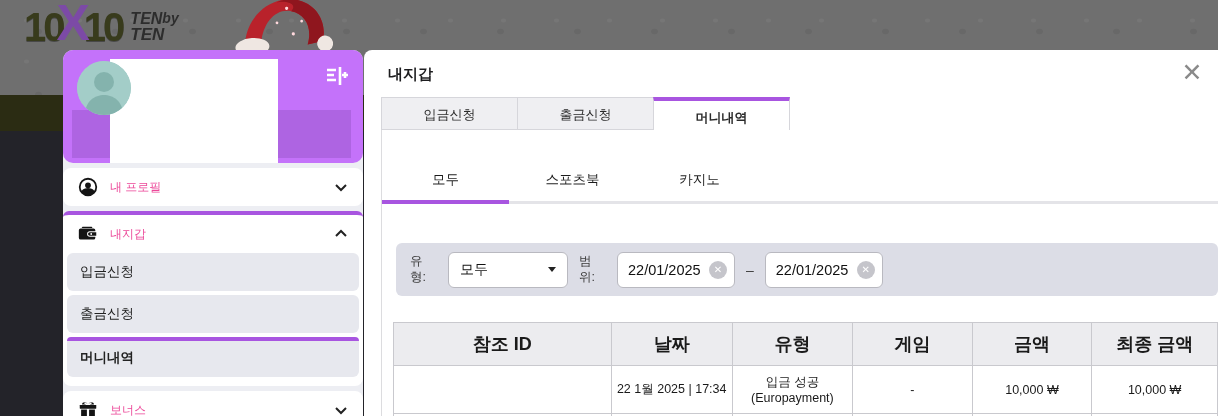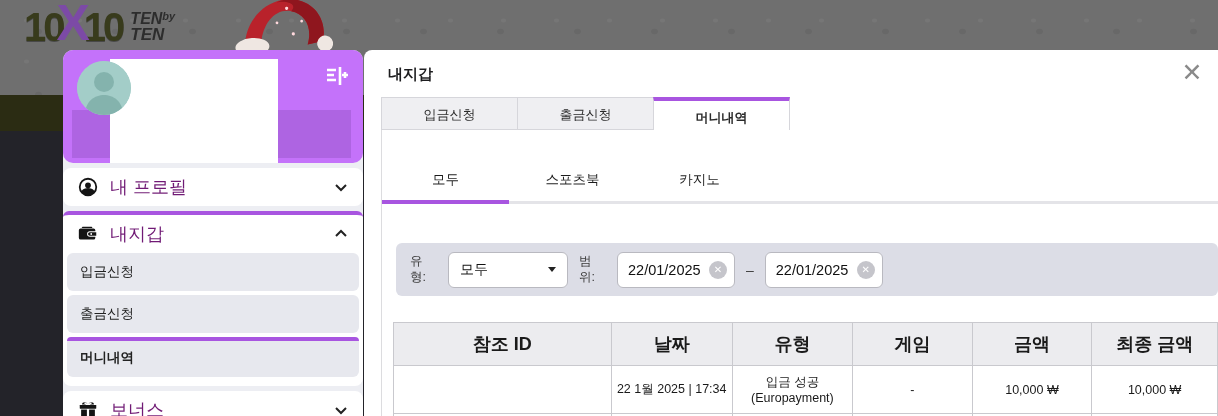--- a/index.html
+++ b/index.html
@@ -12,36 +12,36 @@
                      radial-gradient(rgba(0,0,0,.06) 3px,transparent 4px);
     background-size:53px 41px,77px 63px;}
   .olive-strip{position:absolute;left:0;top:95px;width:1218px;height:36px;background:#2b2c13;}
   
   .logo{position:absolute;left:24px;top:2px;display:flex;align-items:center;z-index:2;}
   .logo .ten10{font-weight:bold;font-size:40px;letter-spacing:-3px;color:#383b1c;
     text-shadow:0 1px 0 rgba(0,0,0,.35);} 
   .logo .bigx{font-weight:bold;font-size:50px;color:#7c4aa6;margin:0 -6px;line-height:1;
     transform:translateY(-4px);}
   .logo .tenby{margin-left:8px;line-height:.9;color:#2d2d2d;font-weight:bold;font-style:italic;}
-  .logo .tenby .by{font-size:11px;vertical-align:top;margin-top:27px;}
+  .logo .tenby .by{font-size:14px;vertical-align:top;margin-top:27px;}
   .logo .tenby .t2{font-size:17px;display:block;}
   .santa{position:absolute;left:228px;top:-10px;z-index:2;transform:rotate(10deg);}
   
   .sidebar{position:absolute;left:63px;top:50px;width:300px;height:366px;background:#edeef3;
     border-radius:10px 10px 0 0;z-index:5;}
   .profile-card{position:relative;height:113px;background:#c472fa;border-radius:10px;overflow:hidden;}
   .profile-bar{position:absolute;left:9px;top:60px;width:279px;height:48px;background:#ae64e2;}
   .redact{position:absolute;left:47px;top:9px;width:168px;height:104px;background:#ffffff;}
   .avatar{position:absolute;left:14px;top:11px;width:54px;height:54px;border-radius:50%;
     background:#a3cdc8;overflow:hidden;}
   .pl-icon{position:absolute;right:13px;top:13px;width:26px;height:26px;}
   .side-card{background:#fff;border-radius:8px;margin-top:5px;}
   .side-card.accent{border-top:4px solid #a855e0;border-radius:6px 6px 8px 8px;}
   .side-row{display:flex;align-items:center;height:38px;padding:0 14px;gap:11px;cursor:pointer;}
-  .side-row .lbl{flex:1;font-size:18px;color:#701a75;}
+  .side-row .lbl{flex:1;font-size:12px;color:#ec4899;}
   .sub-list{padding:0 4px 5px 4px;}
   .sub-item{height:38px;line-height:38px;background:#e7e8ee;border-radius:6px;margin-bottom:4px;
     padding:0 13px;font-size:13.5px;color:#222;cursor:pointer;}
   .sub-item.active{border-top:4px solid #a855e0;height:36px;line-height:34px;font-weight:bold;
     border-radius:4px 4px 6px 6px;}
   
   .modal{position:absolute;left:364px;top:50px;width:854px;height:366px;background:#fff;
     border-radius:8px 0 0 0;z-index:4;}
   .modal-title{position:absolute;left:24px;top:15px;font-size:15px;font-weight:bold;color:#1d1d1f;}
   .close-btn{position:absolute;right:12px;top:8px;width:28px;height:28px;font-size:25px;

